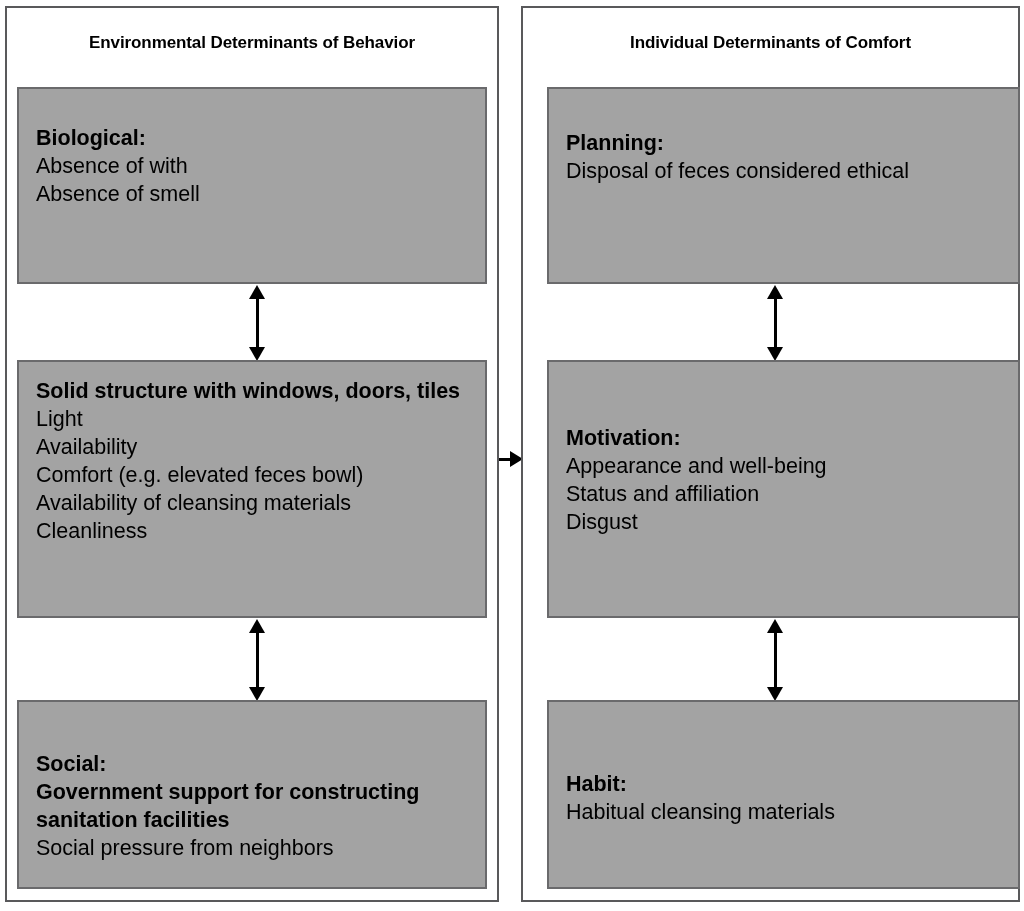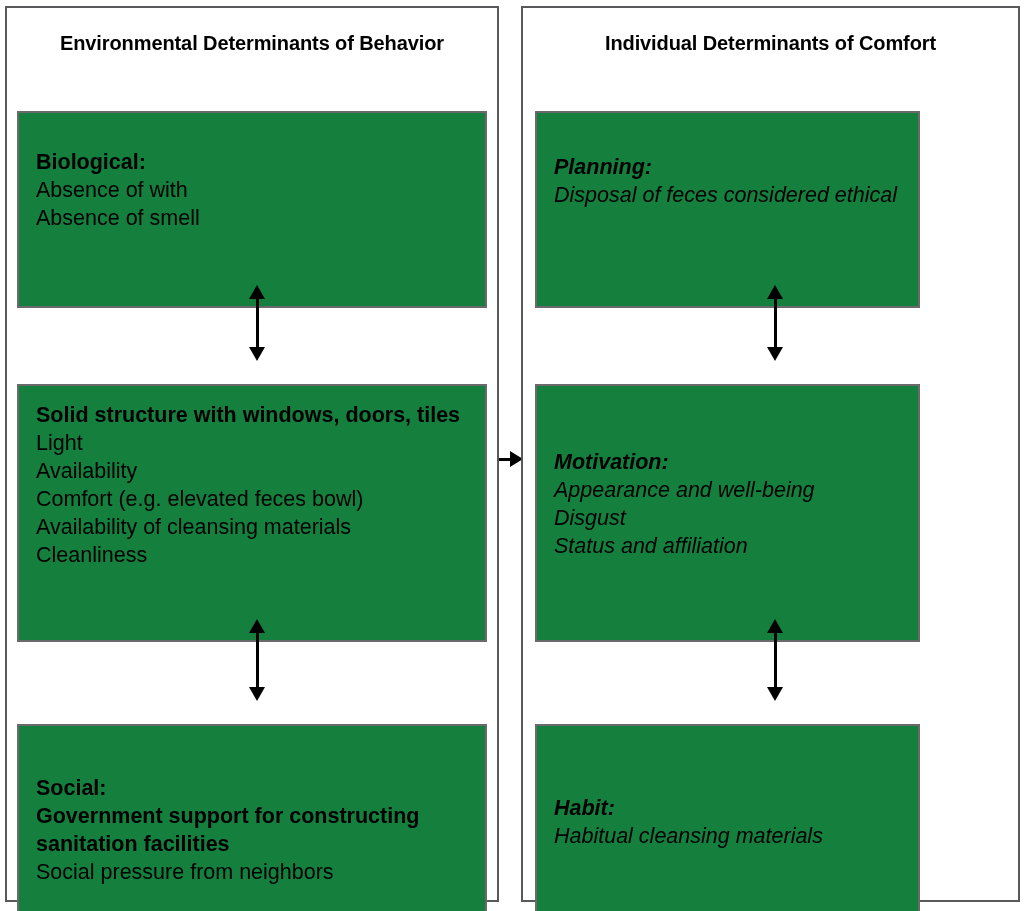--- a/index.html
+++ b/index.html
@@ -34,36 +34,35 @@
   .panel-left  { left: 5px;   width: 494px; }
   .panel-right { left: 521px; width: 499px; }
 
   .panel-title {
     position: absolute;
     left: 8px;
     right: 8px;
     top: 22px;
     text-align: center;
     font-weight: bold;
-    font-size: 20px;
+    font-size: 17px;
     line-height: 26px;
     letter-spacing: -0.1px;
   }
 
   
   .box {
     position: absolute;
     border: 2px solid #6a6a6c;
     box-sizing: border-box;
-    background: #15803d;
+    background: #a3a3a3;
     overflow: hidden;
-    margin-top: 24px;
   }
   .panel-left  .box { left: 10px;  width: 470px; }
-  .panel-right .box { left: 12px;  width: 385px; font-style: italic; }
+  .panel-right .box { left: 24px;  width: 473px; }
 
   .box-1 { top: 79px;  height: 197px; }
   .box-2 { top: 352px; height: 258px; }
   .box-3 { top: 692px; height: 189px; }
 
   .box-body {
     position: absolute;
     left: 17px;
     right: 14px;
   }
@@ -228,22 +227,22 @@
     <div class="v-arrow v-arrow-a">
       <div class="head-up"></div>
       <div class="shaft"></div>
       <div class="head-down"></div>
     </div>
 
     <div class="box box-2">
       <div class="box-body">
         <div class="box-heading">Motivation:</div>
         <div class="box-line">Appearance and well-being</div>
+        <div class="box-line">Status and affiliation</div>
         <div class="box-line">Disgust</div>
-        <div class="box-line">Status and affiliation</div>
       </div>
     </div>
 
     <div class="v-arrow v-arrow-b">
       <div class="head-up"></div>
       <div class="shaft"></div>
       <div class="head-down"></div>
     </div>
 
     <div class="box box-3">

